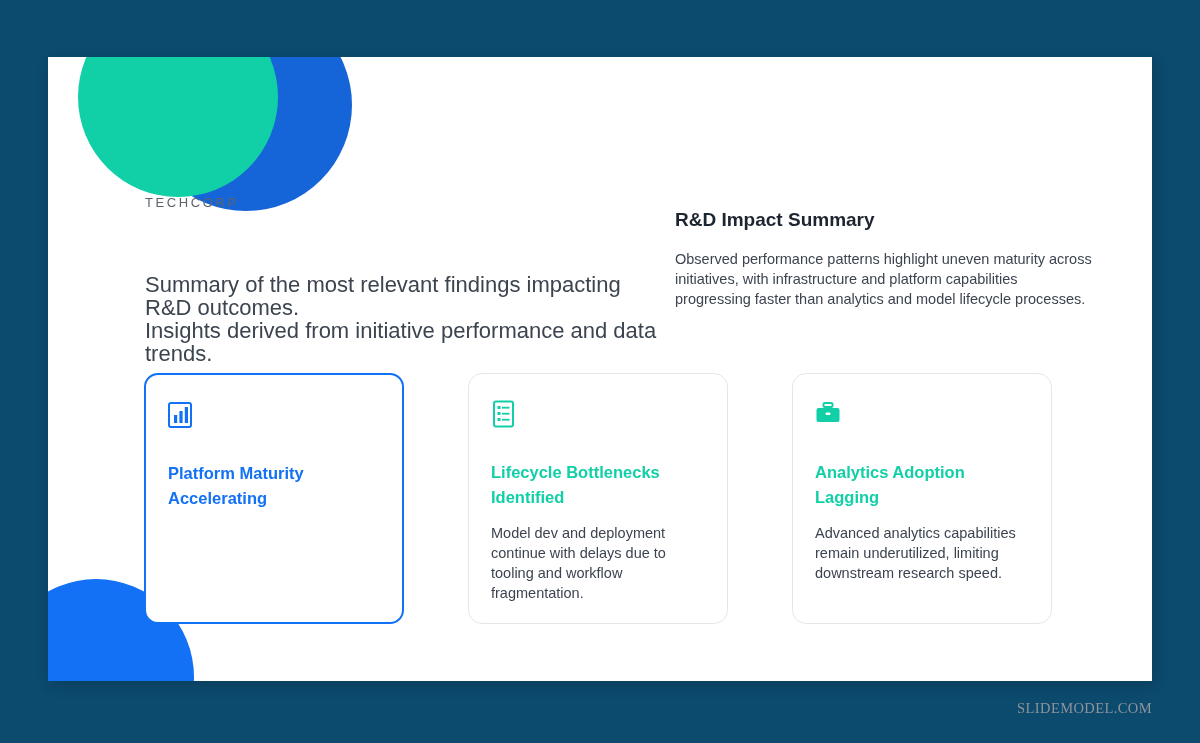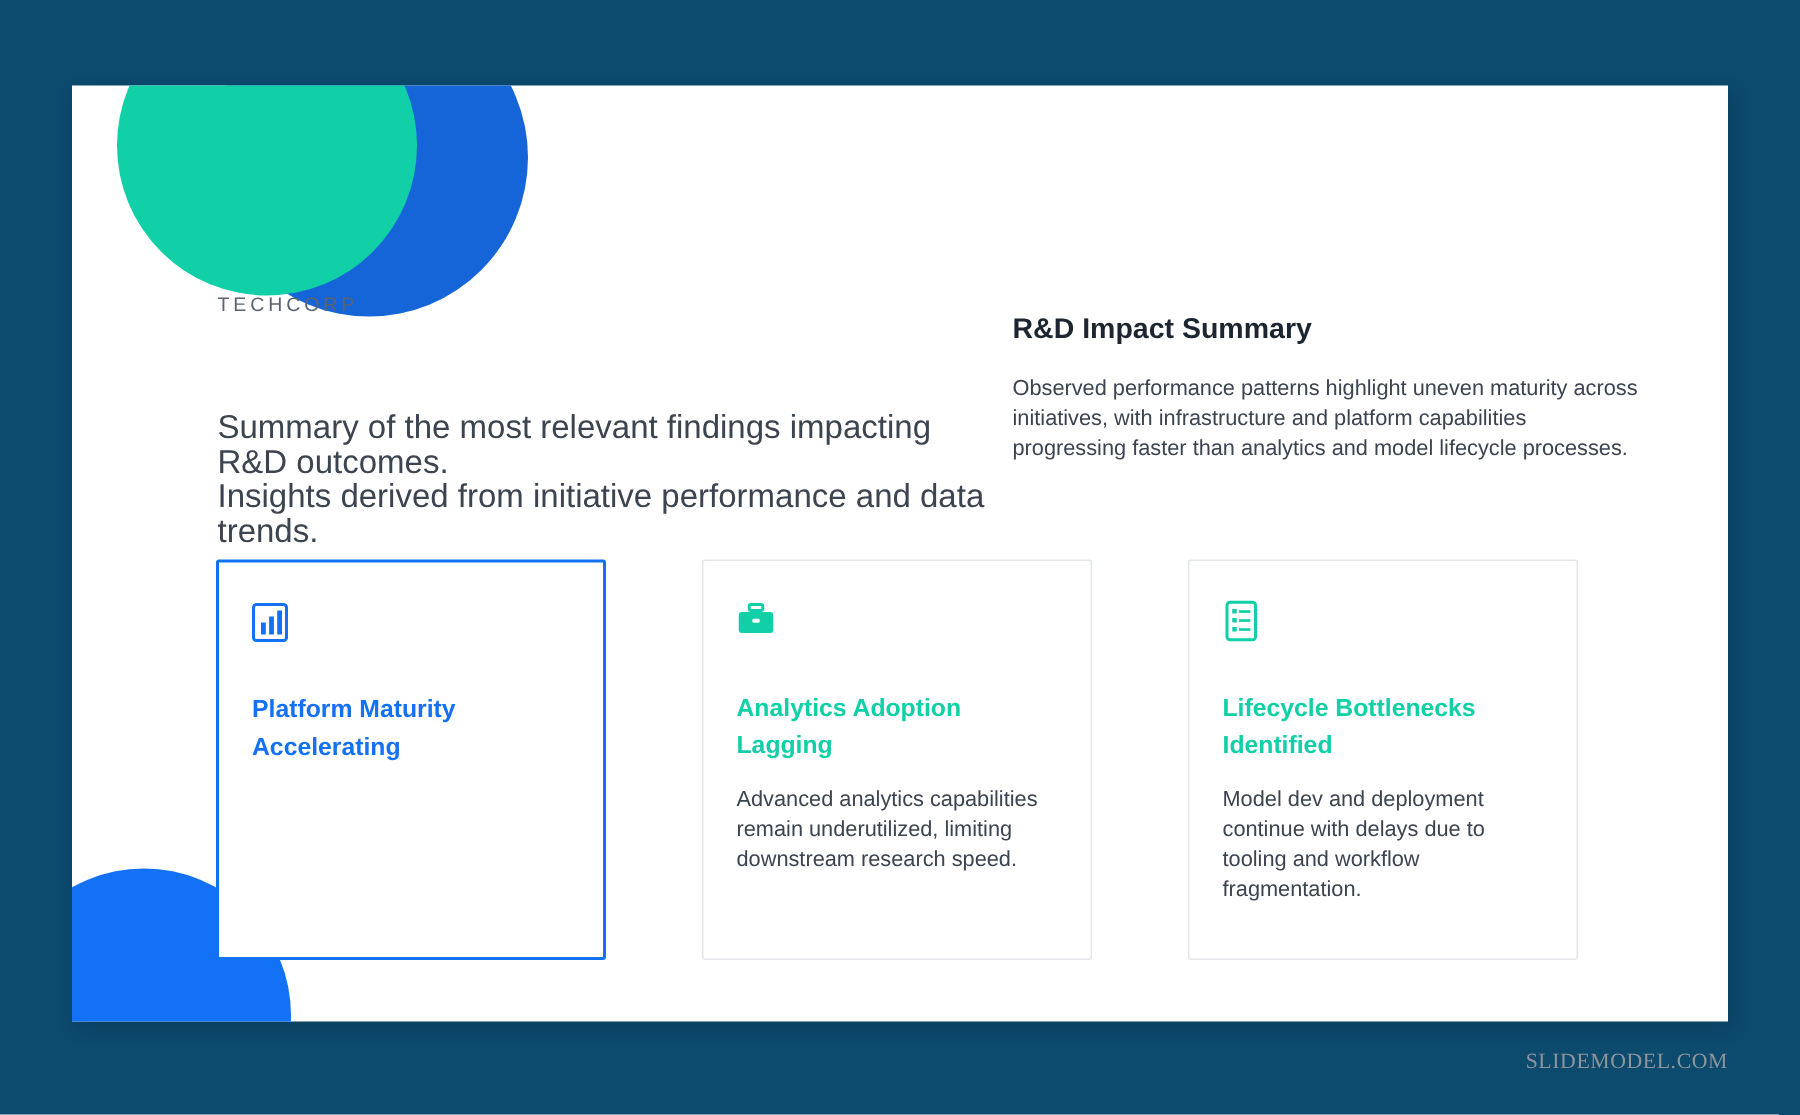--- a/index.html
+++ b/index.html
@@ -118,24 +118,24 @@
     left: 96px;
     top: 316px;
     width: 960px;
     display: flex;
     gap: 64px;
   }
   .card {
     width: 260px;
     min-height: 226px;
     border: 1px solid #e4e7ea;
-    border-radius: 2px;
+    border-radius: 14px;
     background: #ffffff;
     box-sizing: border-box;
-    padding: 26px 22px 36px 22px;
+    padding: 26px 22px 20px 22px;
     position: relative;
   }
   .card.active {
     border: 2px solid #1271f5;
   }
   .card-icon {
     display: block;
     height: 30px;
     margin-bottom: 30px;
   }
@@ -186,48 +186,48 @@
         <div class="card active">
           <span class="card-icon">
             <svg width="26" height="28" viewBox="0 0 26 28" aria-hidden="true">
               <rect x="1" y="2" width="22" height="24" rx="2" fill="none" stroke="#1271f5" stroke-width="2"></rect>
               <rect x="6" y="14" width="3.2" height="8" fill="#1271f5"></rect>
               <rect x="11.4" y="10" width="3.2" height="12" fill="#1271f5"></rect>
               <rect x="16.8" y="6" width="3.2" height="16" fill="#1271f5"></rect>
             </svg>
           </span>
           <div class="card-title blue">Platform Maturity Accelerating</div>
-        </div>
-
-        <div class="card">
-          <span class="card-icon">
-            <svg width="26" height="28" viewBox="0 0 26 28" aria-hidden="true">
-              <rect x="8.5" y="3" width="9" height="4" rx="1.2" fill="none" stroke="#11cfa6" stroke-width="2"></rect>
-              <rect x="1.5" y="8" width="23" height="14" rx="2" fill="#11cfa6"></rect>
-              <rect x="10.6" y="12.5" width="4.8" height="2.6" rx="0.8" fill="#ffffff"></rect>
-            </svg>
-          </span>
-          <div class="card-title teal">Analytics Adoption Lagging</div>
-          <div class="card-text">Advanced analytics capabilities remain underutilized, limiting downstream research speed.</div>
         </div>
 
         <div class="card">
           <span class="card-icon">
             <svg width="26" height="28" viewBox="0 0 26 28" aria-hidden="true">
               <rect x="3" y="1.5" width="19" height="25" rx="2" fill="none" stroke="#11cfa6" stroke-width="2"></rect>
               <rect x="6.5" y="6" width="3" height="3" fill="#11cfa6"></rect>
               <rect x="11" y="6.8" width="7.5" height="1.8" fill="#11cfa6"></rect>
               <rect x="6.5" y="12" width="3" height="3" fill="#11cfa6"></rect>
               <rect x="11" y="12.8" width="7.5" height="1.8" fill="#11cfa6"></rect>
               <rect x="6.5" y="18" width="3" height="3" fill="#11cfa6"></rect>
               <rect x="11" y="18.8" width="7.5" height="1.8" fill="#11cfa6"></rect>
             </svg>
           </span>
           <div class="card-title teal">Lifecycle Bottlenecks Identified</div>
           <div class="card-text">Model dev and deployment continue with delays due to tooling and workflow fragmentation.</div>
         </div>
 
+        <div class="card">
+          <span class="card-icon">
+            <svg width="26" height="28" viewBox="0 0 26 28" aria-hidden="true">
+              <rect x="8.5" y="3" width="9" height="4" rx="1.2" fill="none" stroke="#11cfa6" stroke-width="2"></rect>
+              <rect x="1.5" y="8" width="23" height="14" rx="2" fill="#11cfa6"></rect>
+              <rect x="10.6" y="12.5" width="4.8" height="2.6" rx="0.8" fill="#ffffff"></rect>
+            </svg>
+          </span>
+          <div class="card-title teal">Analytics Adoption Lagging</div>
+          <div class="card-text">Advanced analytics capabilities remain underutilized, limiting downstream research speed.</div>
+        </div>
+
       </div>
     </div>
   </div>
 
   <div class="watermark">SLIDEMODEL.COM</div>
 </div>
 
 </body></html>

